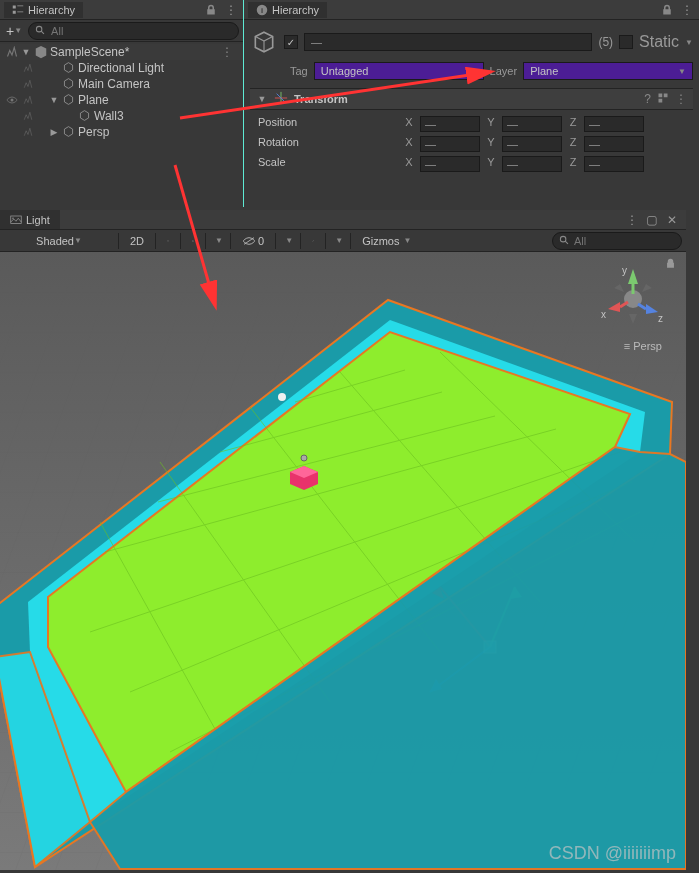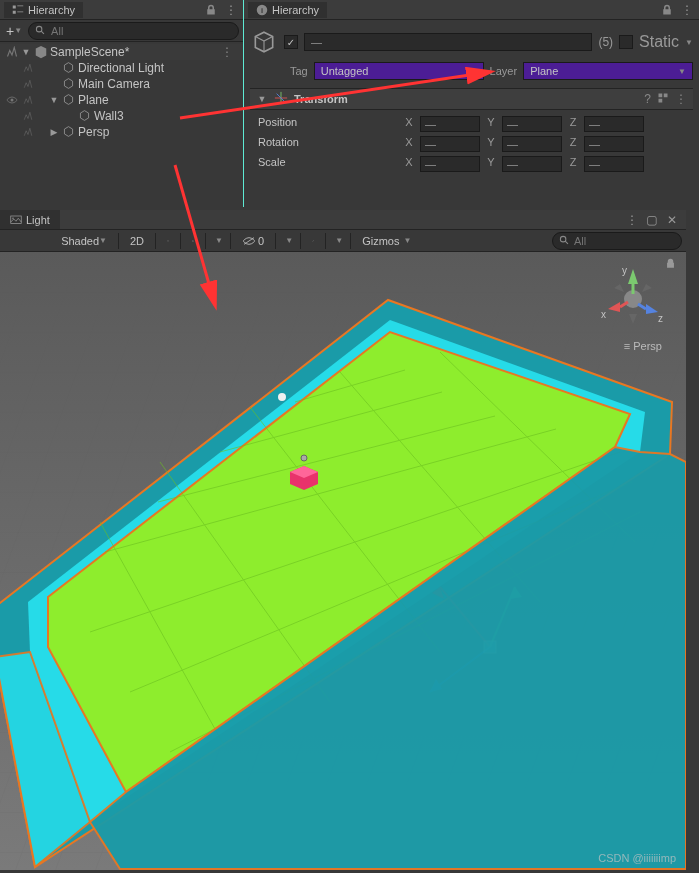--- a/index.html
+++ b/index.html
@@ -68,21 +68,21 @@
     .tb-sep { width: 1px; height: 16px; background: #232323; margin: 0 2px; }
     .tb-icon { width: 16px; display: flex; justify-content: center; }
     .tb-search { margin-left: auto; background: #2a2a2a; border: 1px solid #1a1a1a; border-radius: 10px; height: 18px; display: flex; align-items: center; padding: 0 6px; gap: 4px; width: 130px; }
     
     .viewport { position: relative; width: 100%; height: 618px; background: linear-gradient(#5a5a5a, #7a7a7a); overflow: hidden; }
     
     .gizmo-compass { position: absolute; top: 12px; right: 18px; width: 70px; height: 70px; }
     .persp-label { position: absolute; top: 88px; right: 24px; font-size: 11px; color: #bbb; }
     .lock-icon { position: absolute; top: 6px; right: 10px; color: #888; font-size: 11px; }
     
-    .watermark { position: absolute; bottom: 6px; right: 10px; color: #c4c4c4; font-size: 11px; opacity: 0.7; }
+    .watermark { position: absolute; bottom: 6px; right: 10px; color: #c4c4c4; font-size: 18px; opacity: 0.7; }
     
     
     .arrow-svg { position: absolute; pointer-events: none; }
   </style>
 </head>
 <body>
 
 <div class="top-panels">
 
   <div class="hierarchy-panel">
@@ -334,21 +334,21 @@
           </svg></span>
       <span>Light</span>
     </div>
     <div class="scene-tab-right">
       <span class="icon-btn">⋮</span>
       <span class="icon-btn">▢</span>
       <span class="icon-btn">✕</span>
     </div>
   </div>
   <div class="scene-toolbar">
-    <div class="tb-item dropdown" style="width:110px; justify-content:flex-end">
+    <div class="tb-item dropdown" style="width:110px; justify-content:center">
       <span>Shaded</span>
       <span class="dropdown-caret">▼</span>
     </div>
     <span class="tb-sep"></span>
     <div class="tb-item">
         <span>2D</span>
       </div>
     <span class="tb-sep"></span>
     <div class="tb-item tb-icon">
         <svg width="12" height="12" viewBox="0 0 16 16">

